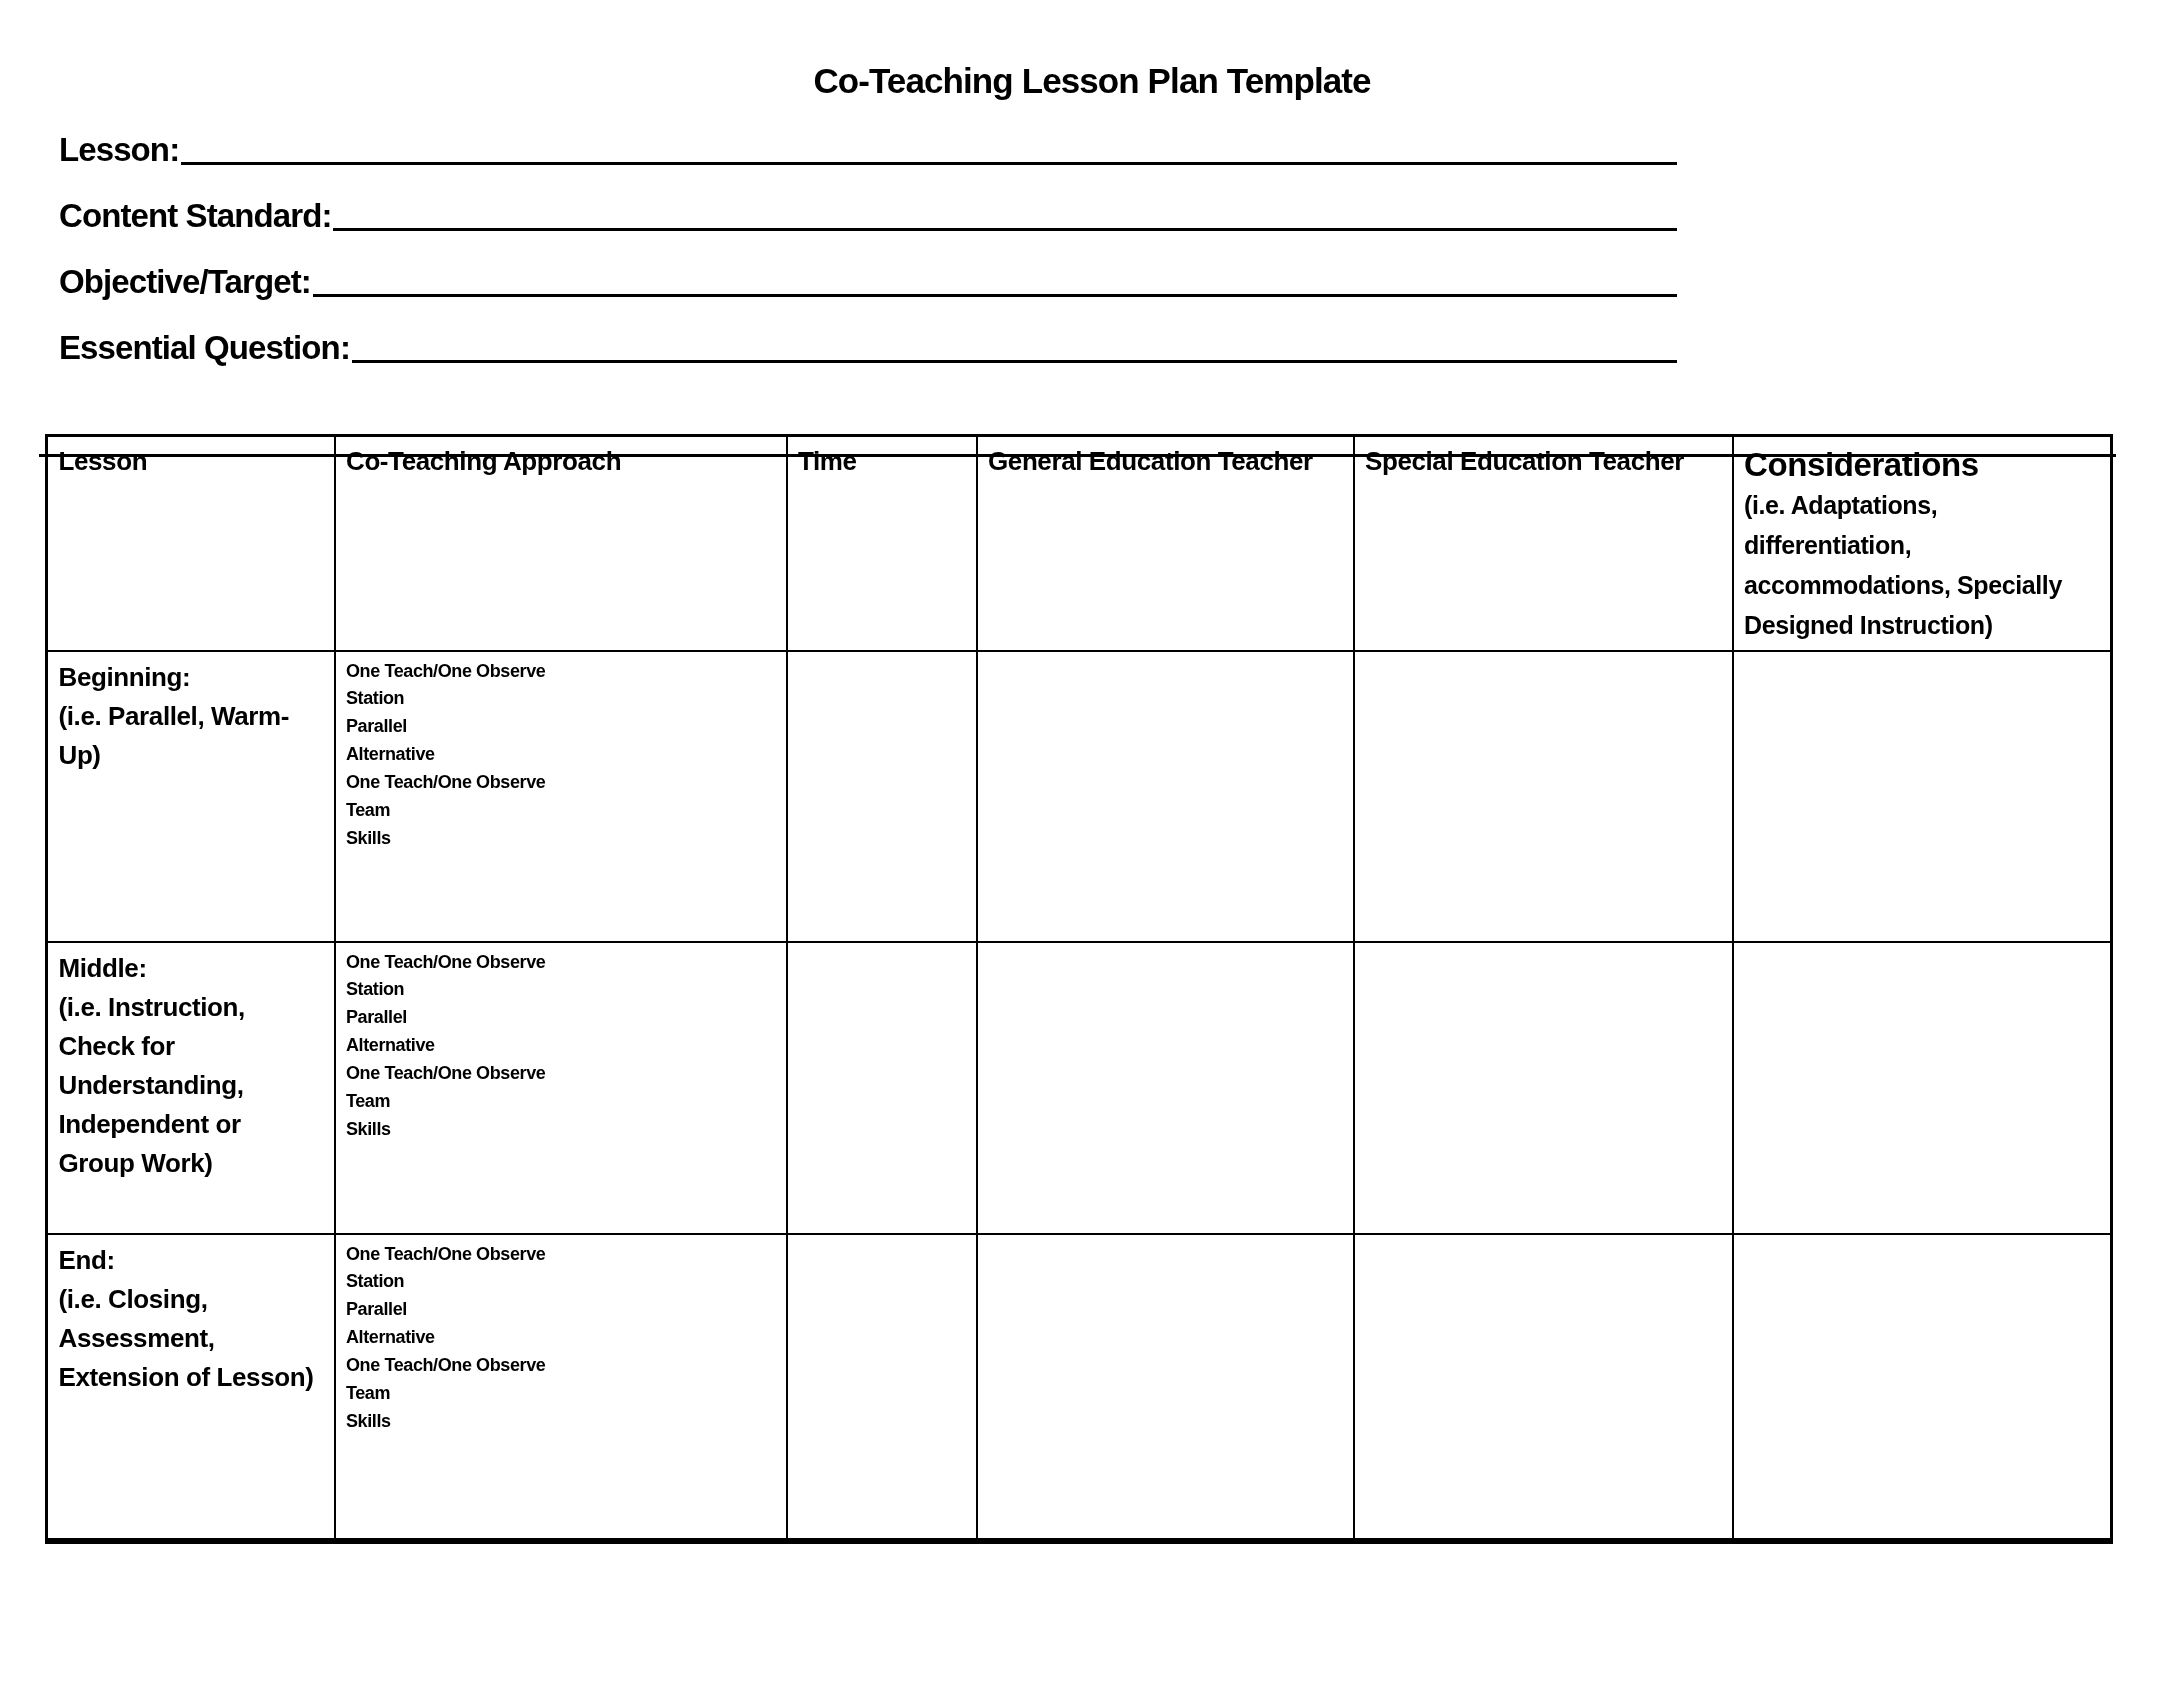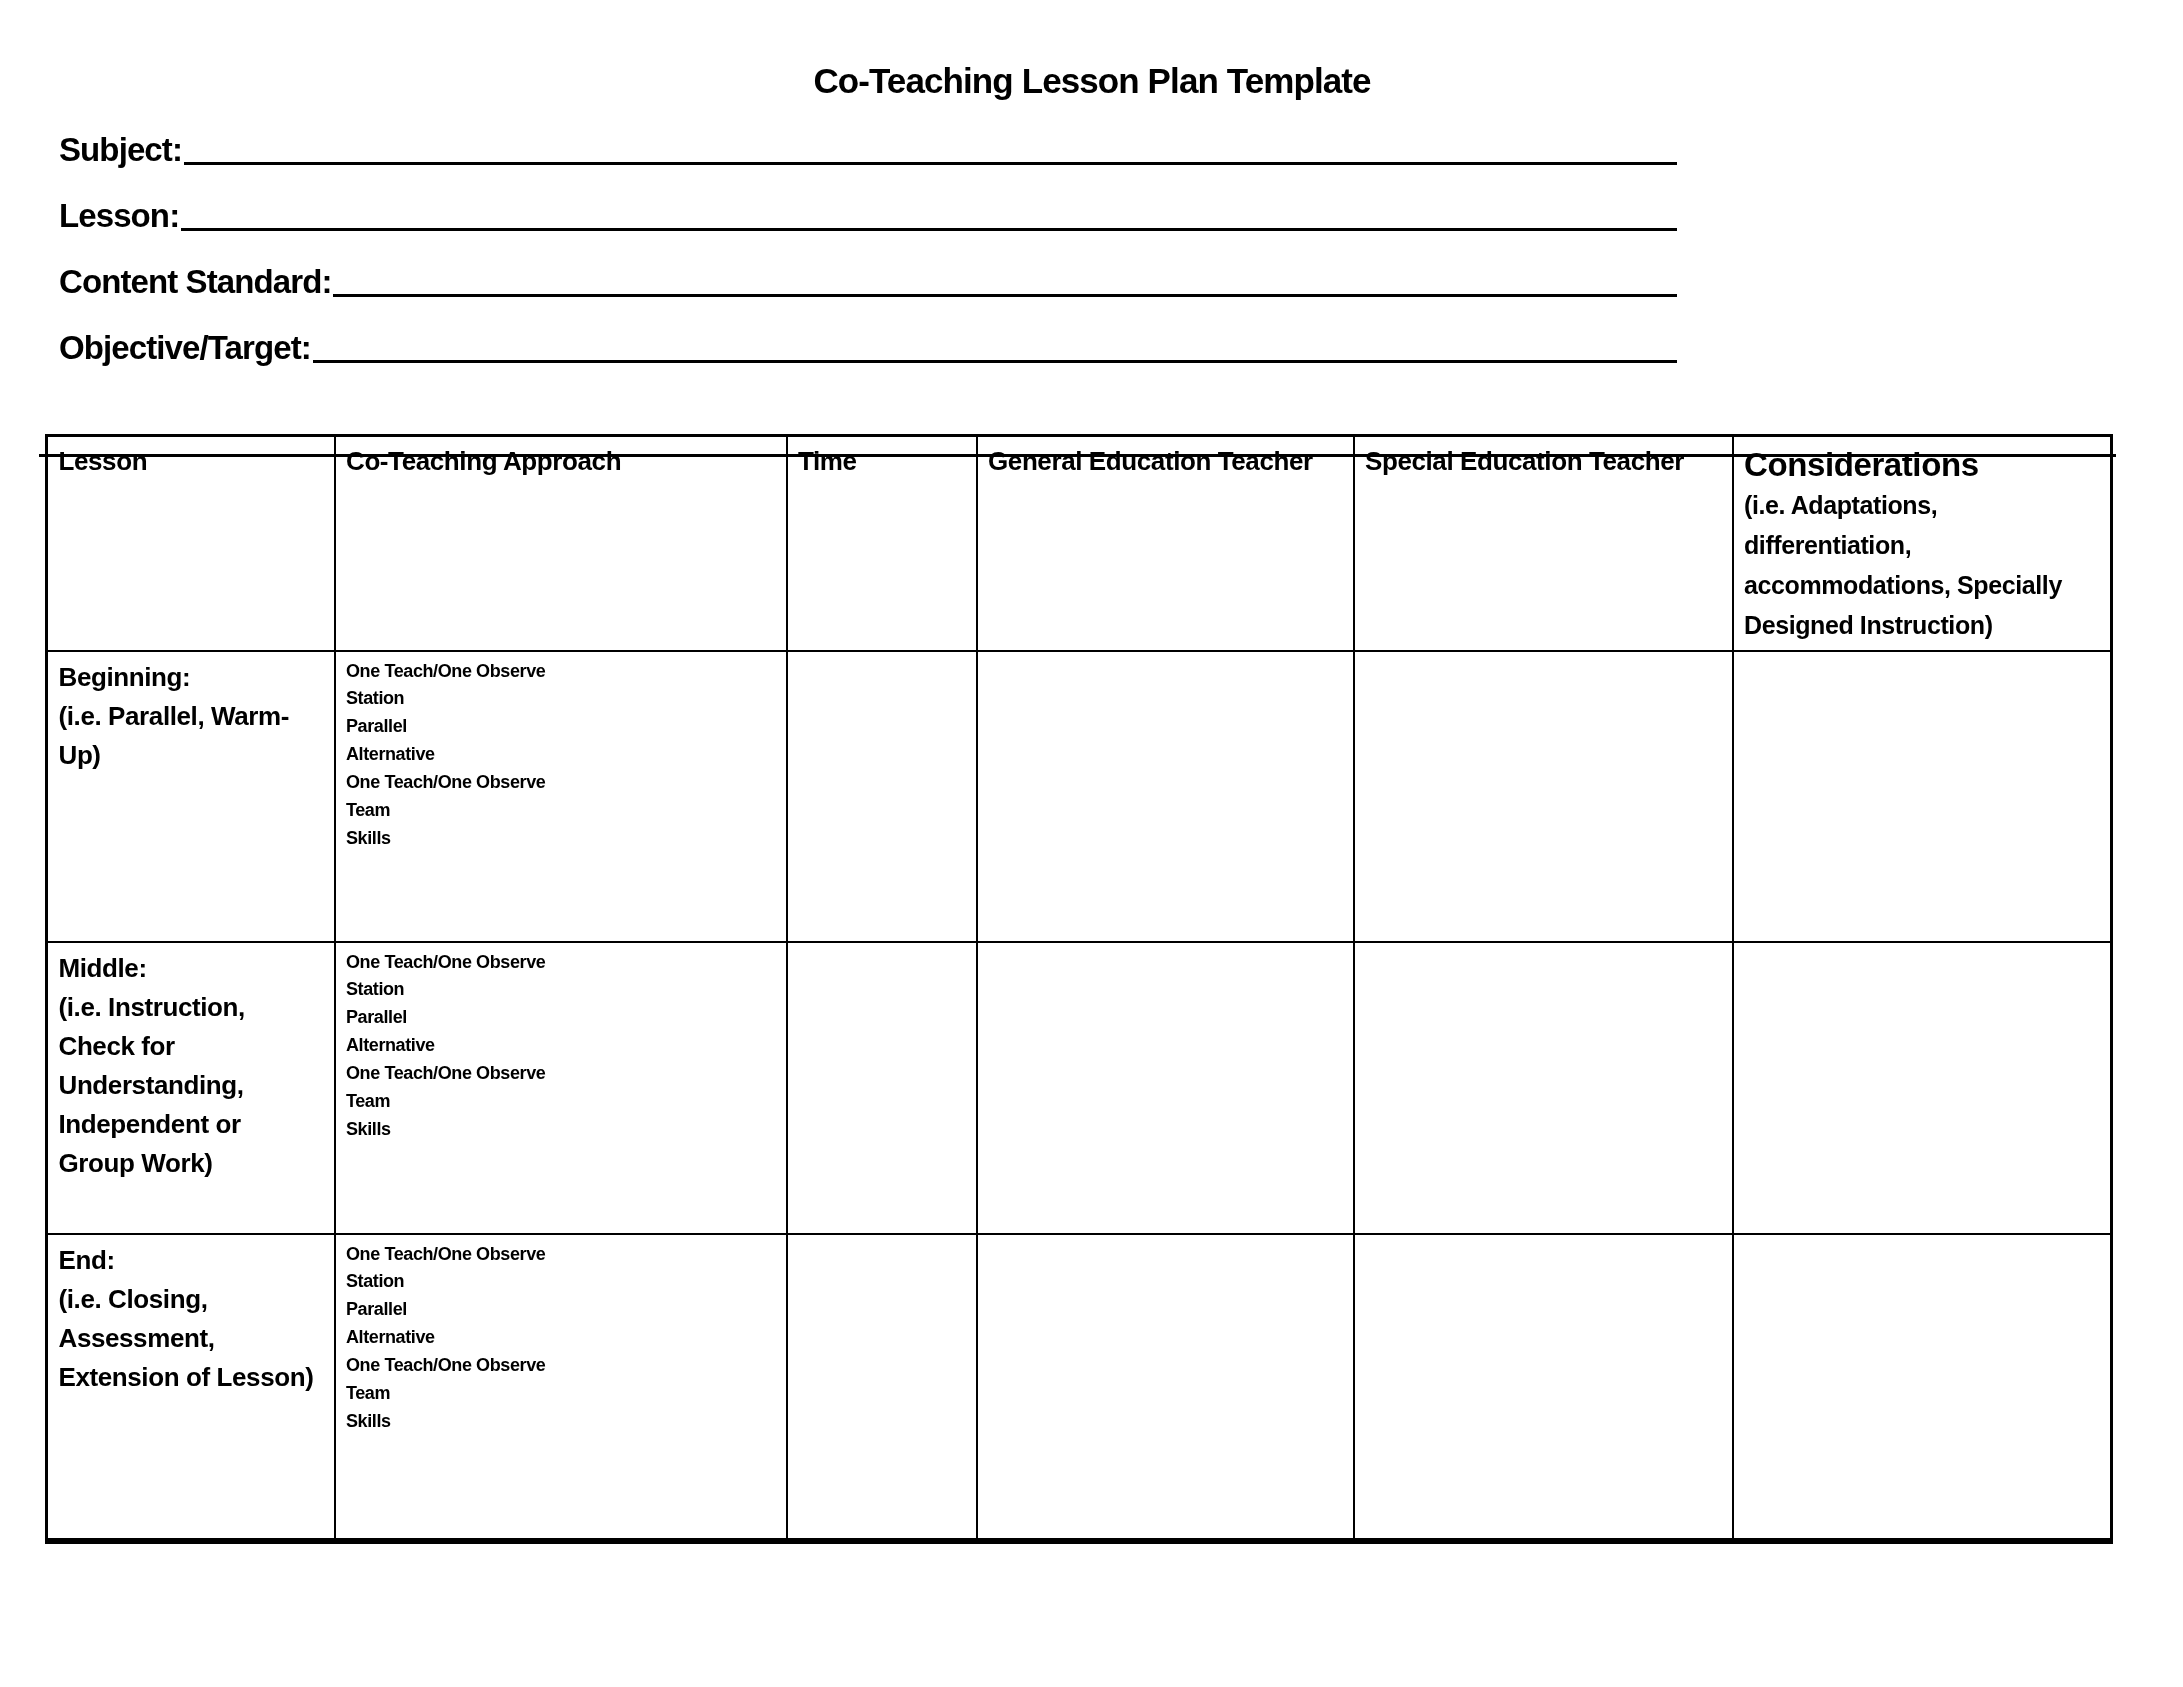--- a/index.html
+++ b/index.html
@@ -97,33 +97,33 @@
 </style>
 </head>
 <body>
 
 <div class="page">
 
   <div class="title">Co-Teaching Lesson Plan Template</div>
 
   <div class="fields">
     <div class="field">
-      <span class="flabel">Subject:</span>
-      <span class="fill"></span>
-    </div>
-    <div class="field">
       <span class="flabel">Lesson:</span>
       <span class="fill"></span>
     </div>
     <div class="field">
       <span class="flabel">Content Standard:</span>
       <span class="fill"></span>
     </div>
     <div class="field">
       <span class="flabel">Objective/Target:</span>
+      <span class="fill"></span>
+    </div>
+    <div class="field">
+      <span class="flabel">Essential Question:</span>
       <span class="fill"></span>
     </div>
   </div>
 
   <div class="table-top-rule"></div>
 
   <table class="plan">
     <colgroup>
       <col style="width:288px">
       <col style="width:452px">

